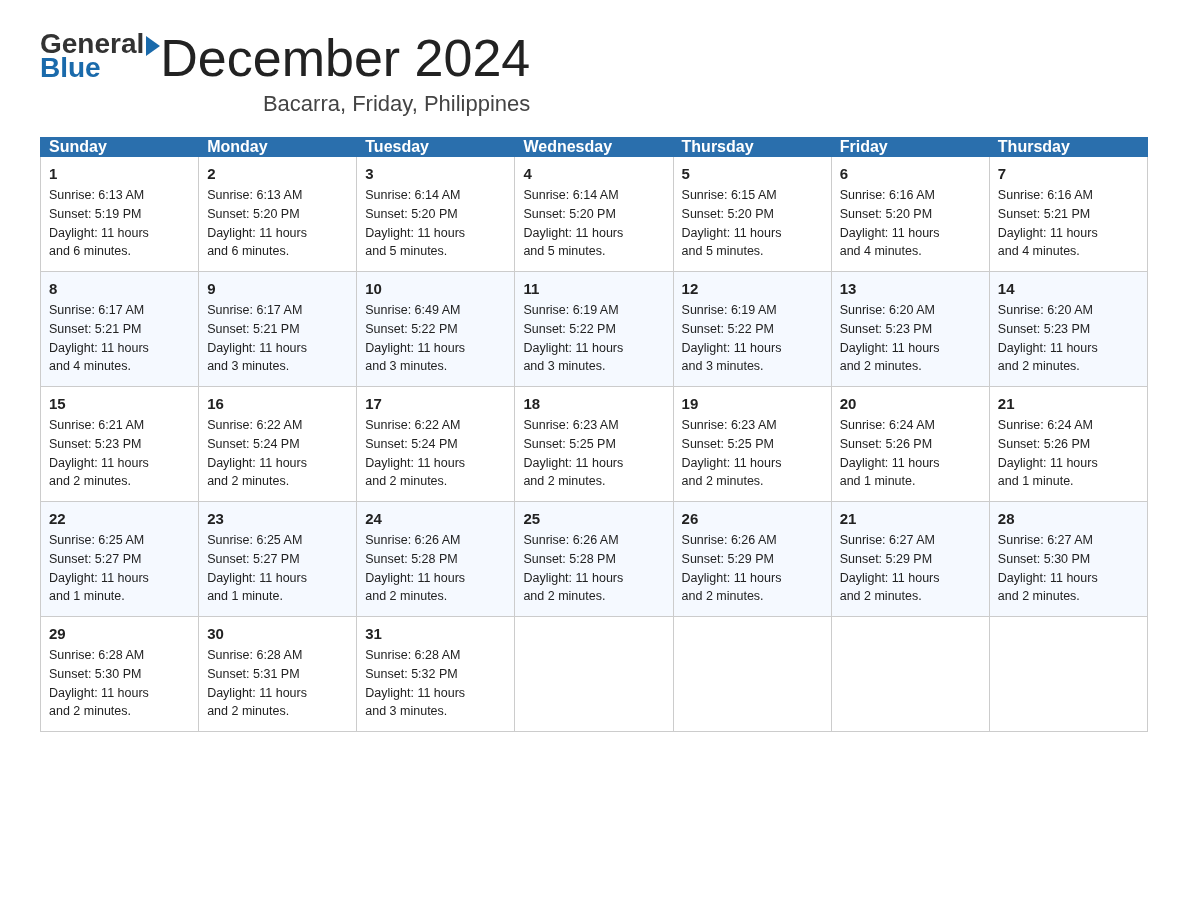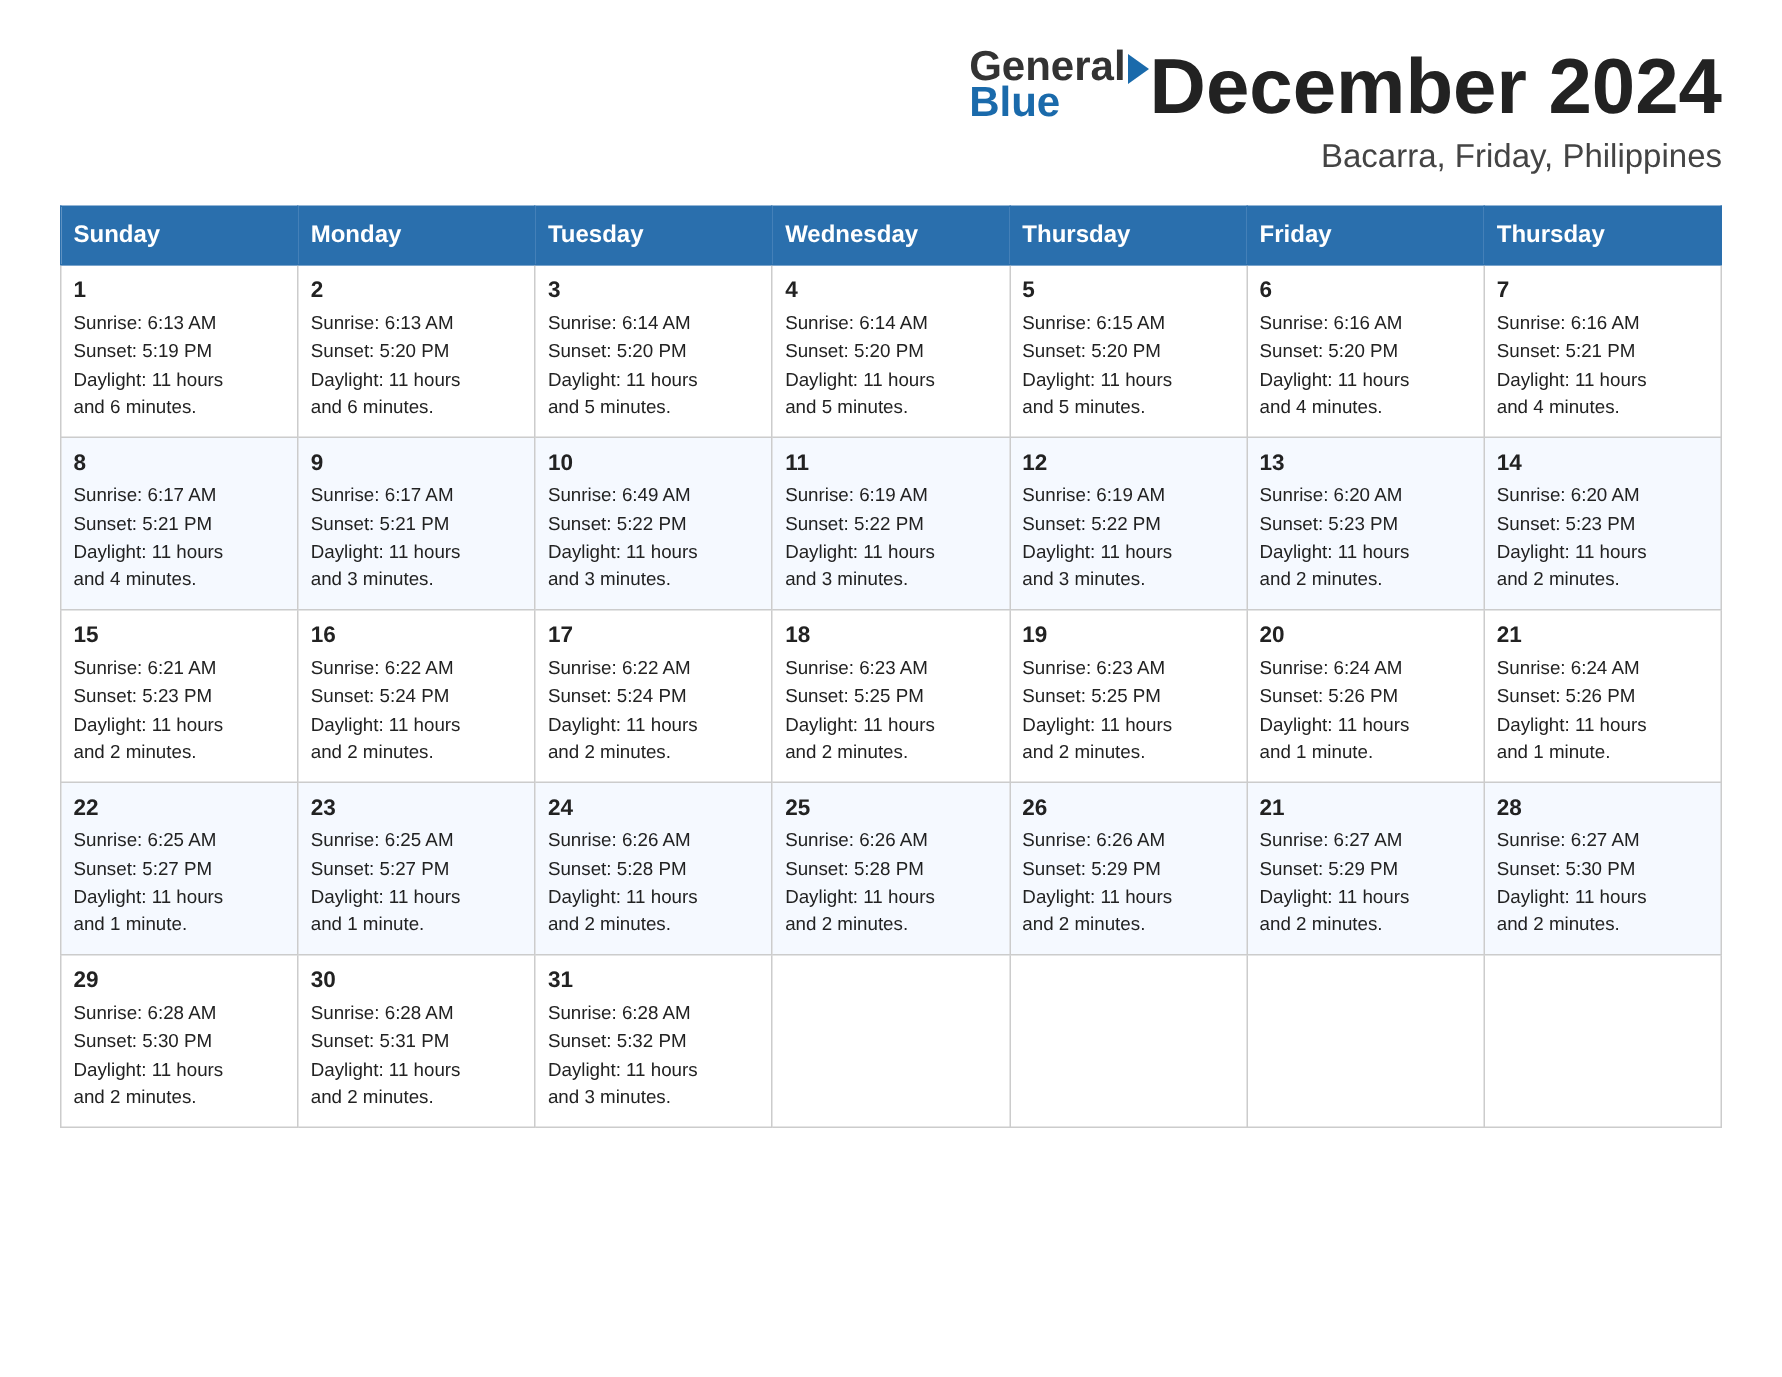--- a/index.html
+++ b/index.html
@@ -5,21 +5,21 @@
     * { box-sizing: border-box; margin: 0; padding: 0; }
     body {
       font-family: Arial, sans-serif;
       background: #fff;
       padding: 30px 40px;
       width: 1188px;
       min-height: 918px;
     }
     .header {
       display: flex;
-      justify-content: flex-end;
+      justify-content: flex-start;
       align-items: flex-start;
       margin-bottom: 20px;
     }
     .logo {
       display: flex;
       flex-direction: column;
       line-height: 1;
     }
     .logo-top {
       font-size: 28px;
@@ -43,38 +43,38 @@
       font-size: 28px;
       font-weight: bold;
       color: #1a6aab;
       margin-top: -4px;
     }
     .title-section {
       text-align: right;
     }
     .month-title {
       font-size: 52px;
-      font-weight: bold;
+      font-weight: normal;
       color: #222;
       line-height: 1.1;
     }
     .subtitle {
       font-size: 22px;
       color: #444;
       margin-top: 4px;
     }
     table {
       width: 100%;
       border-collapse: collapse;
       table-layout: fixed;
     }
     thead tr th {
       background-color: #2a6fad;
       color: #fff;
-      padding: 10px 8px;
+      padding: 0 8px;
       font-size: 16px;
       font-weight: bold;
       text-align: left;
       border: 1px solid #2a6fad;
     }
     tbody tr td {
       vertical-align: top;
       padding: 8px 8px 10px 8px;
       border: 1px solid #ccc;
       font-size: 13px;

